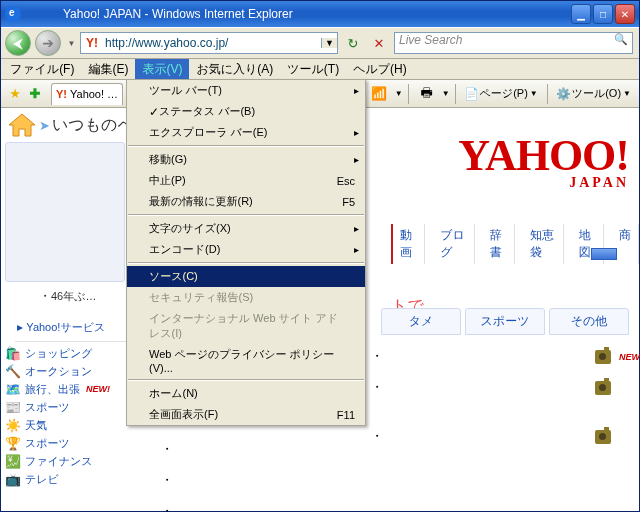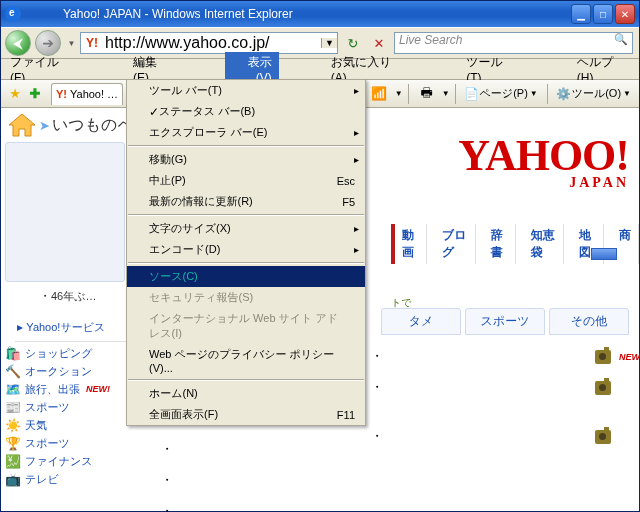--- a/index.html
+++ b/index.html
@@ -18,31 +18,31 @@
   .titlebar .winbtn.min::after{content:"▁";}
   .titlebar .winbtn.max::after{content:"□";}
 
   
   .navrow { height:32px; background:#ece9d8; border-top:1px solid #fff; border-bottom:1px solid #aca899; display:flex; align-items:center; padding:0 4px; }
   .navbtn { width:26px; height:26px; border-radius:50%; background:radial-gradient(circle at 30% 30%, #d6f5d6,#55b455 60%,#2e8a2e); margin-right:4px; display:flex; align-items:center; justify-content:center; color:#fff; font-size:14px; border:1px solid #8ca88c;}
   .navbtn.fwd { background:radial-gradient(circle at 30% 30%, #e8e8e8,#bcbcbc 60%,#9c9c9c); color:#7a7a7a;}
   .navsplit { width:13px; height:26px; display:flex; align-items:center; justify-content:center; color:#5a5a5a; font-size:8px;}
   .addrwrap { flex:0 0 258px; height:22px; border:1px solid #7f9db9; background:#fff; display:flex; align-items:center; margin:0 2px; }
   .addrwrap .fav { width:18px; height:18px; margin:0 2px; display:flex; align-items:center; justify-content:center; color:#d30; font-weight:bold; font-size:12px;}
-  .addrwrap .url { flex:1; font-size:16px; color:#000000; padding:0 2px; white-space:nowrap; overflow:hidden;}
+  .addrwrap .url { flex:1; font-size:12px; color:#0c4a6e; padding:0 2px; white-space:nowrap; overflow:hidden;}
   .addrwrap .drop { width:16px; text-align:center; background:#ece9d8; border-left:1px solid #7f9db9; font-size:9px;}
   .iconbtn { width:24px; height:22px; display:flex; align-items:center; justify-content:center; font-size:13px; border:1px solid transparent; margin:0 1px;}
   .searchwrap { flex:1; height:22px; border:1px solid #7f9db9; background:#fff; display:flex; align-items:flex-start; margin:0 2px; }
   .searchwrap .txt { flex:1; color:#888; font-style:italic; padding:0 4px; font-size:12px;}
   .searchwrap .mag { width:22px; text-align:center; color:#2a6fc9;}
 
   
-  .menubar { height:21px; border-bottom:1px solid #aca899; display:flex; align-items:center; padding:0 2px; background:#ece9d8;gap:45px;}
+  .menubar { height:21px; border-bottom:1px solid #aca899; display:flex; align-items:center; padding:0 2px; background:#ece9d8;}
   .menuitem { padding:2px 7px; font-size:12px; }
-  .menuitem.active { background:#316ac5; color:#ffffff;text-align:right; }
+  .menuitem.active { background:#316ac5; color:#5eead4;text-align:right; }
 
   
   .cmdrow { height:28px; background:linear-gradient(#fafaf7,#e6e3d2); border-bottom:1px solid #aca899; display:flex; align-items:center; padding:0 4px;}
   .faviconbtn { width:20px; height:20px; display:flex; align-items:center; justify-content:center; font-size:13px;}
   .star { color:#e8b400;}
   .plus { color:#21a321; font-weight:bold;}
   .tab { height:22px; border:1px solid #aca899; border-bottom:none; background:#fff; display:flex; align-items:center; padding:0 4px; margin-left:6px; border-radius:3px 3px 0 0;}
   .tab .fav { color:#d30; font-weight:bold; margin-right:3px;}
   .cmdright { margin-left:auto; display:flex; align-items:center; gap:2px;}
   .cmdright .iconbtn { height:24px;}
@@ -57,47 +57,47 @@
   .sideitem a { color:#1a4fb3; text-decoration:none;}
   .sic { width:16px; height:16px; display:flex; align-items:center; justify-content:center; font-size:13px;}
   .new { color:#c00; font-size:9px; font-weight:bold; font-style:italic; margin-left:2px;}
   
   .logoarea { position:absolute; right:10px; top:22px; width:250px; height:70px; text-align:right;}
   .logoarea .logo { font-family:"Georgia",serif; font-size:44px; font-weight:bold; color:#d30000; letter-spacing:-1px;}
   .logoarea .japan { font-family:"Georgia",serif; font-size:14px; font-weight:bold; color:#d30000; letter-spacing:3px; display:block; text-align:right; margin-top:-6px;}
   
   .snippet { position:absolute; left:38px; top:180px; font-size:12px; color:#333;}
   
-  .topnav { position:absolute; left:390px; top:116px; display:flex; gap:8px; border-left:4px solid #b91c1c;font-weight:bold;}
+  .topnav { position:absolute; left:390px; top:116px; display:flex; gap:8px; border-left:2px solid #b91c1c;}
   .topnav span{ padding:3px 7px; font-size:12px; color:#1a4fb3; border-right:1px solid #e0e0e0;}
   
   .bluebar { position:absolute; right:22px; top:140px; width:26px; height:12px; background:linear-gradient(#7aa9f0,#3a72d6); border:1px solid #2a5fbb;}
   
   .midtabs { position:absolute; right:10px; top:200px; display:flex; gap:4px;}
   .midtabs span{ width:80px; padding:4px 0; text-align:center; font-size:12px; color:#1a4fb3; background:#f4f7fd; border:1px solid #cfd9ef; border-radius:3px 3px 0 0;}
   
   .feed { position:absolute; left:160px; top:240px; display:flex; flex-direction:column; gap:14px;}
   .feeditem{ display:flex; align-items:center; gap:6px; font-size:12px;}
   .cam{ width:16px; height:14px; background:#8a7a2a; border-radius:2px; position:relative; display:inline-block;}
   .cam::before{content:""; position:absolute; top:-3px; right:2px; width:5px; height:3px; background:#8a7a2a;}
   .cam::after{content:""; position:absolute; top:3px; left:4px; width:7px; height:7px; border-radius:50%; background:#4a4020;}
 
   
   .menu { position:absolute; left:126px; top:79px; width:240px; background:#ece9d8; border:1px solid #aca899; box-shadow:2px 2px 3px rgba(0,0,0,0.3); z-index:10;}
   .menu ul{list-style:none;}
   .menu li{ display:flex; align-items:center; padding:3px 22px 3px 22px; font-size:12px; position:relative;}
   .menu li.sep{ padding:0; margin:2px 1px; height:0; border-top:1px solid #aca899; border-bottom:1px solid #fff;}
-  .menu li.highlight{ background:#0a246a; color:#14b8a6;}
+  .menu li.highlight{ background:#0a246a; color:#fef9c3;}
   .menu li.sub::after{content:"▸"; position:absolute; right:6px; font-size:10px;}
   .menu li.disabled{ color:#8a8a7a;}
   .menu li .hot{ position:absolute; right:10px;}
   
   
   .feed2{ position:absolute; left:370px; top:240px; display:flex; flex-direction:column; gap:14px;}
-  .gap2 { position:absolute; left:390px; top:188px; font-size:10px; color:#4d7c0f;}
+  .gap2 { position:absolute; left:390px; top:188px; font-size:16px; color:#ef4444;}
   
   .divv{position:absolute; left:6px; top:4px; display:flex; align-items:center;}
   .divv .arrow{color:#6aa7e8; font-size:13px; margin:0 2px;}
 </style>
 </head>
 <body>
 
 <div class="window">
 
   <div class="titlebar">

